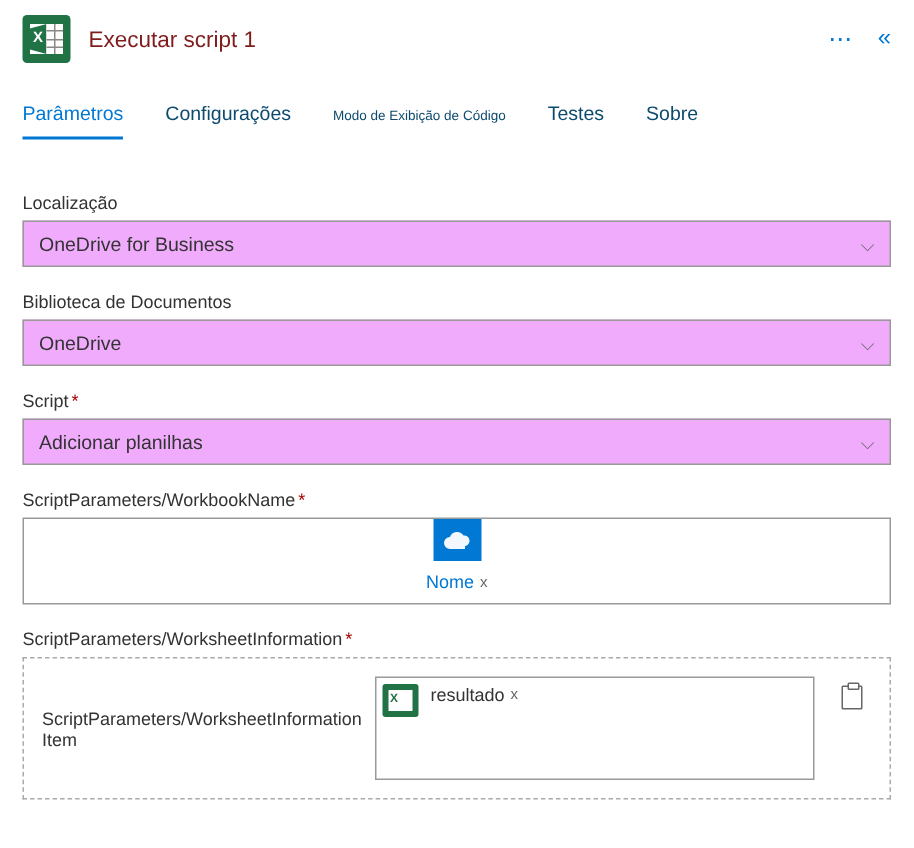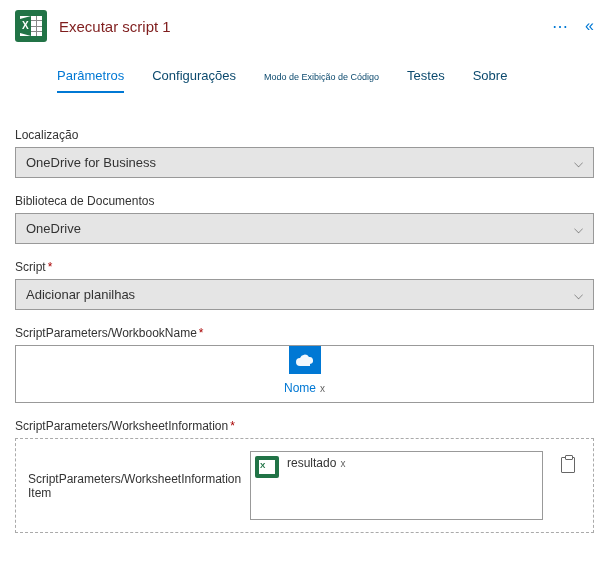--- a/index.html
+++ b/index.html
@@ -89,21 +89,20 @@
       color: #0078d4;
       font-size: 16px;
       cursor: pointer;
     }
     .tabs {
       display: flex;
       gap: 28px;
       padding: 0 15px;
       border-bottom: 1px solid transparent;
       margin-top: 8px;
-      margin-left: 42px;
     }
     .tab {
       padding: 8px 0;
       cursor: pointer;
       color: #0c4a6e;
       font-size: 13px;
     }
     .tab.active {
       color: #0078d4;
       border-bottom: 2px solid #0078d4;
@@ -130,21 +129,21 @@
       color: #a80000;
       margin-left: 2px;
     }
     .select-box {
       width: 100%;
       border: 1px solid #999;
       padding: 7px 10px;
       display: flex;
       justify-content: space-between;
       align-items: center;
-      background: #e5e5e5;
+      background: #f0abfc;
       cursor: pointer;
       font-size: 13px;
     }
     .chevron-down {
       font-size: 12px;
       color: #666;
     }
     .file-box {
       width: 100%;
       border: 1px solid #999;

